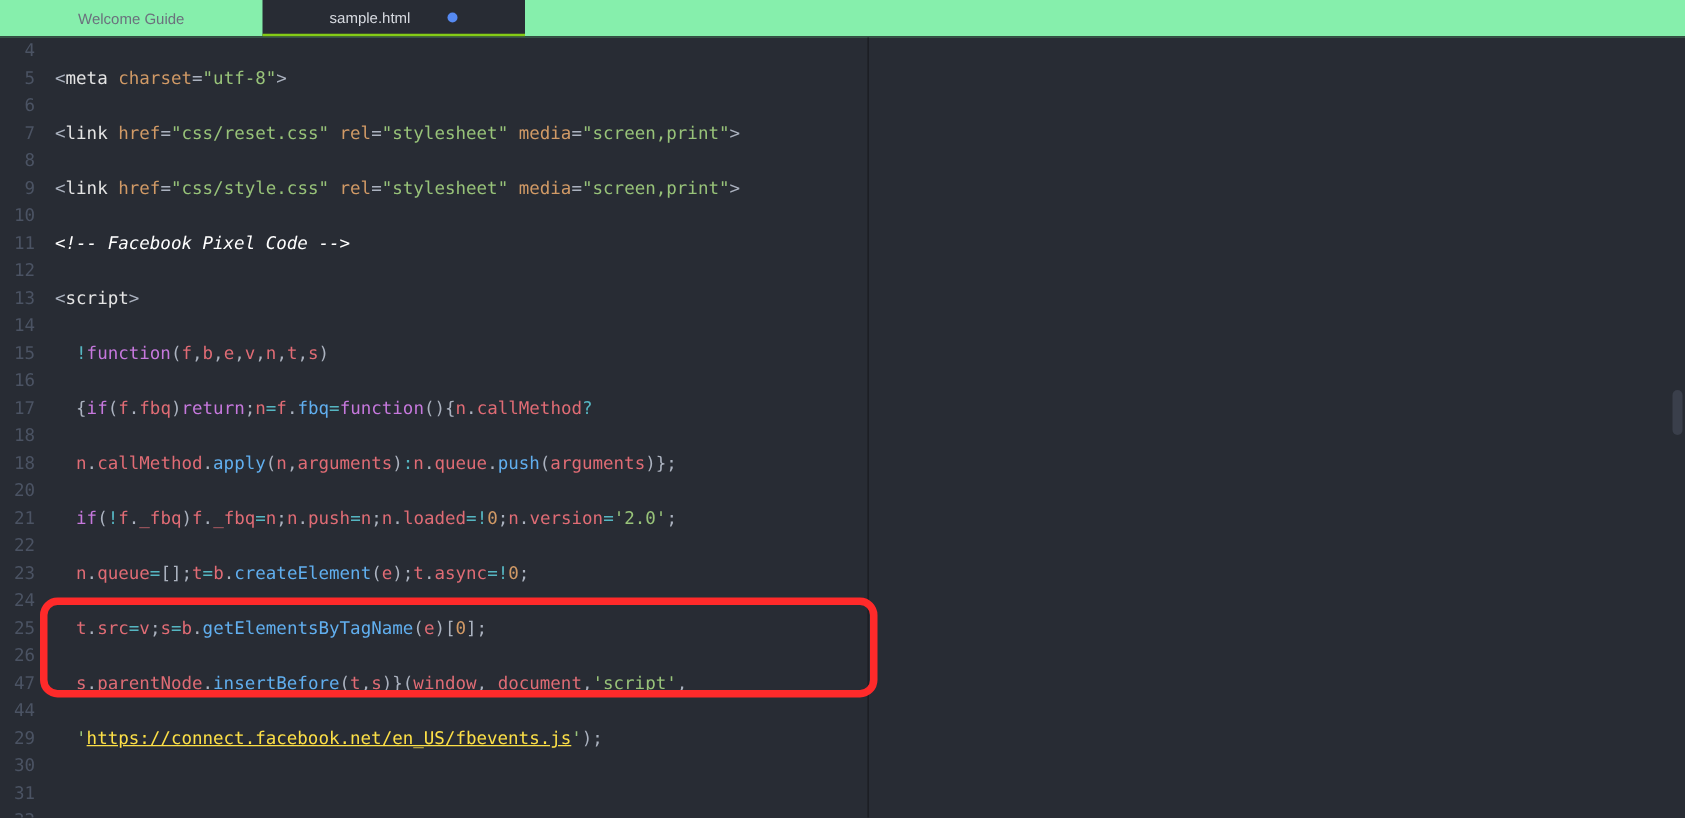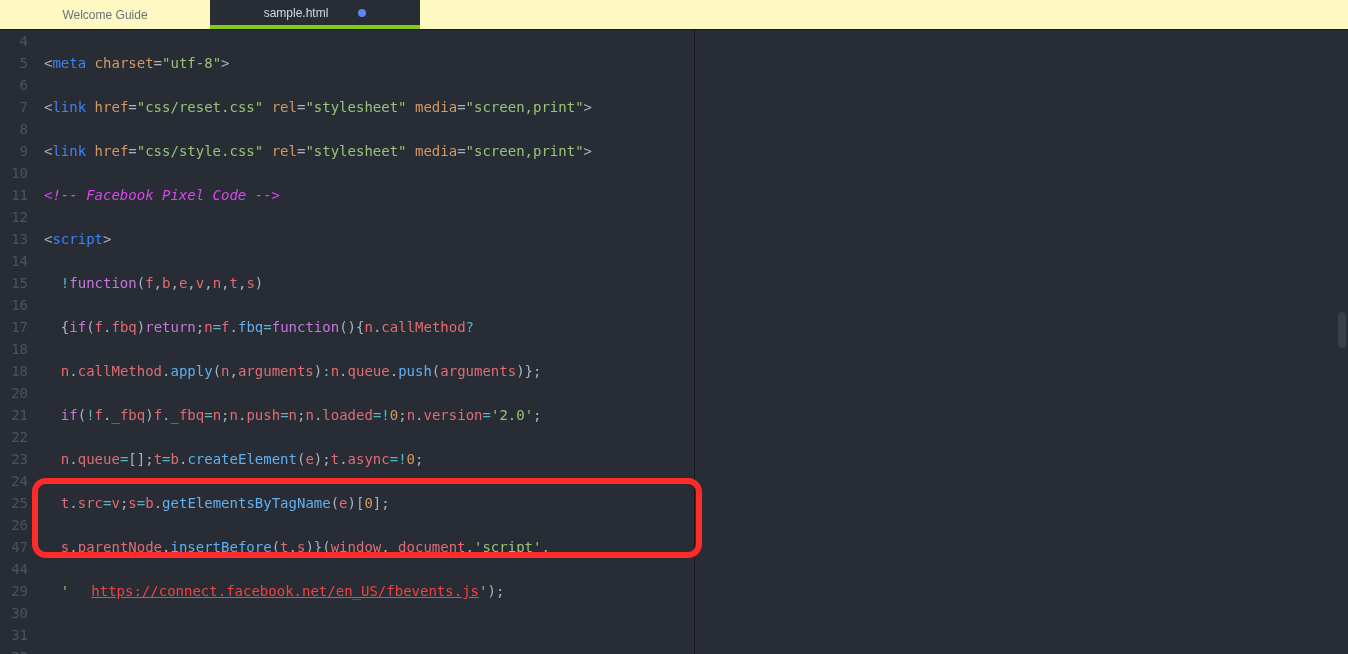--- a/index.html
+++ b/index.html
@@ -8,39 +8,39 @@
   font-family: Menlo, Consolas, "DejaVu Sans Mono", monospace;
   font-size: 14px;
   color: #abb2bf;
   width: 1348px;
   height: 654px;
   overflow: hidden;
 }
 .tabs {
   display: flex;
   height: 30px;
-  background: #fef9c3;
+  background: #86efac;
   border-bottom: 1px solid #181a1f;
 }
 .tab {
   display: flex;
   align-items: center;
   padding: 0 16px;
   color: #6b717d;
   font-size: 12px;
   height: 100%;
   cursor: pointer;
   font-family: -apple-system, "Segoe UI", sans-serif;
   min-width: 210px;
   justify-content: center;
 }
 .tab.active {
   background: #282c34;
   color: #d7dae0;
-  border-bottom: 4px solid #84cc16;
+  border-bottom: 2px solid #84cc16;
   position: relative;
 }
 .tab .dot {
   width: 8px;
   height: 8px;
   border-radius: 50%;
   background: #568af2;
   margin-left: 30px;
 }
 .editor {
@@ -57,26 +57,26 @@
   line-height: 22px;
   user-select: none;
 }
 .code {
   flex: 1;
   line-height: 22px;
   white-space: pre;
   position: relative;
 }
 .line { height: 22px; padding-left: 8px; position: relative; }
-.c-tag { color: #3b82f6; }
+.c-tag { color: #e5e5e5; }
 .c-attr { color: #d19a66; margin-top: 18px; }
 .c-punct { color: #abb2bf; }
 .c-str { color: #98c379; }
-.c-strurl { color: #ef4444; text-decoration: underline; margin-left: 22px; }
-.c-comment { color: #d946ef; font-style: italic; margin-top: 22px; }
+.c-strurl { color: #fde047; text-decoration: underline; }
+.c-comment { color: #ffffff; font-style: italic; margin-top: 22px; }
 .c-func { color: #61afef; }
 .c-kw { color: #c678dd; }
 .c-var { color: #e06c75; }
 .c-prop { color: #e06c75; }
 .c-const { color: #d19a66; }
 .c-op { color: #56b6c2; }
 .c-text { color: #abb2bf; }
 .highlight-box {
   position: absolute;
   border: 6px solid #ff2a2a;

